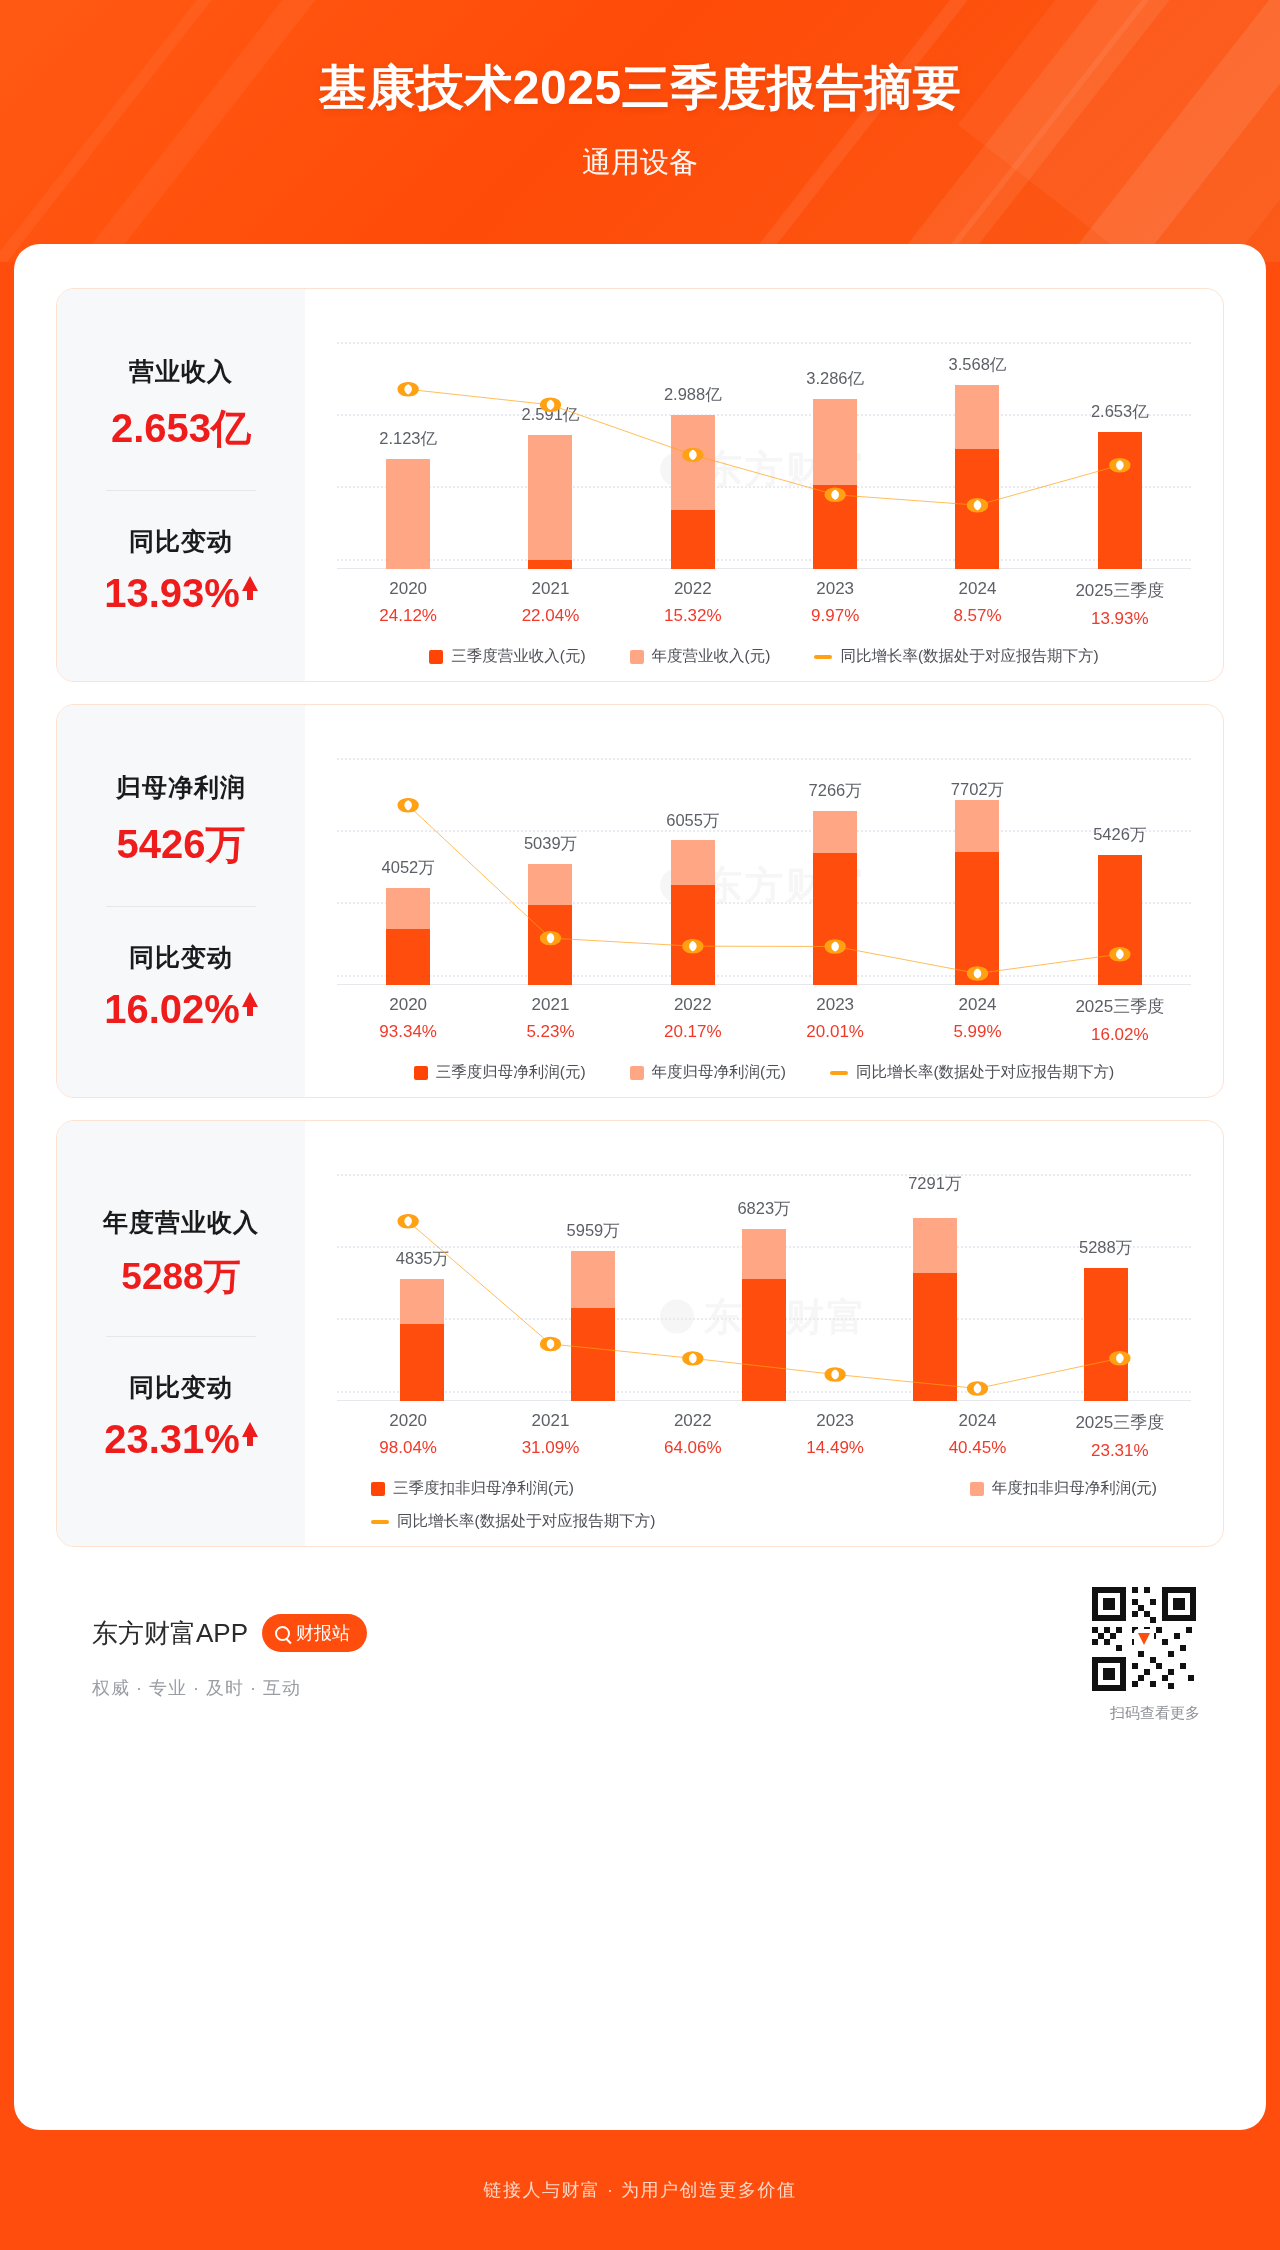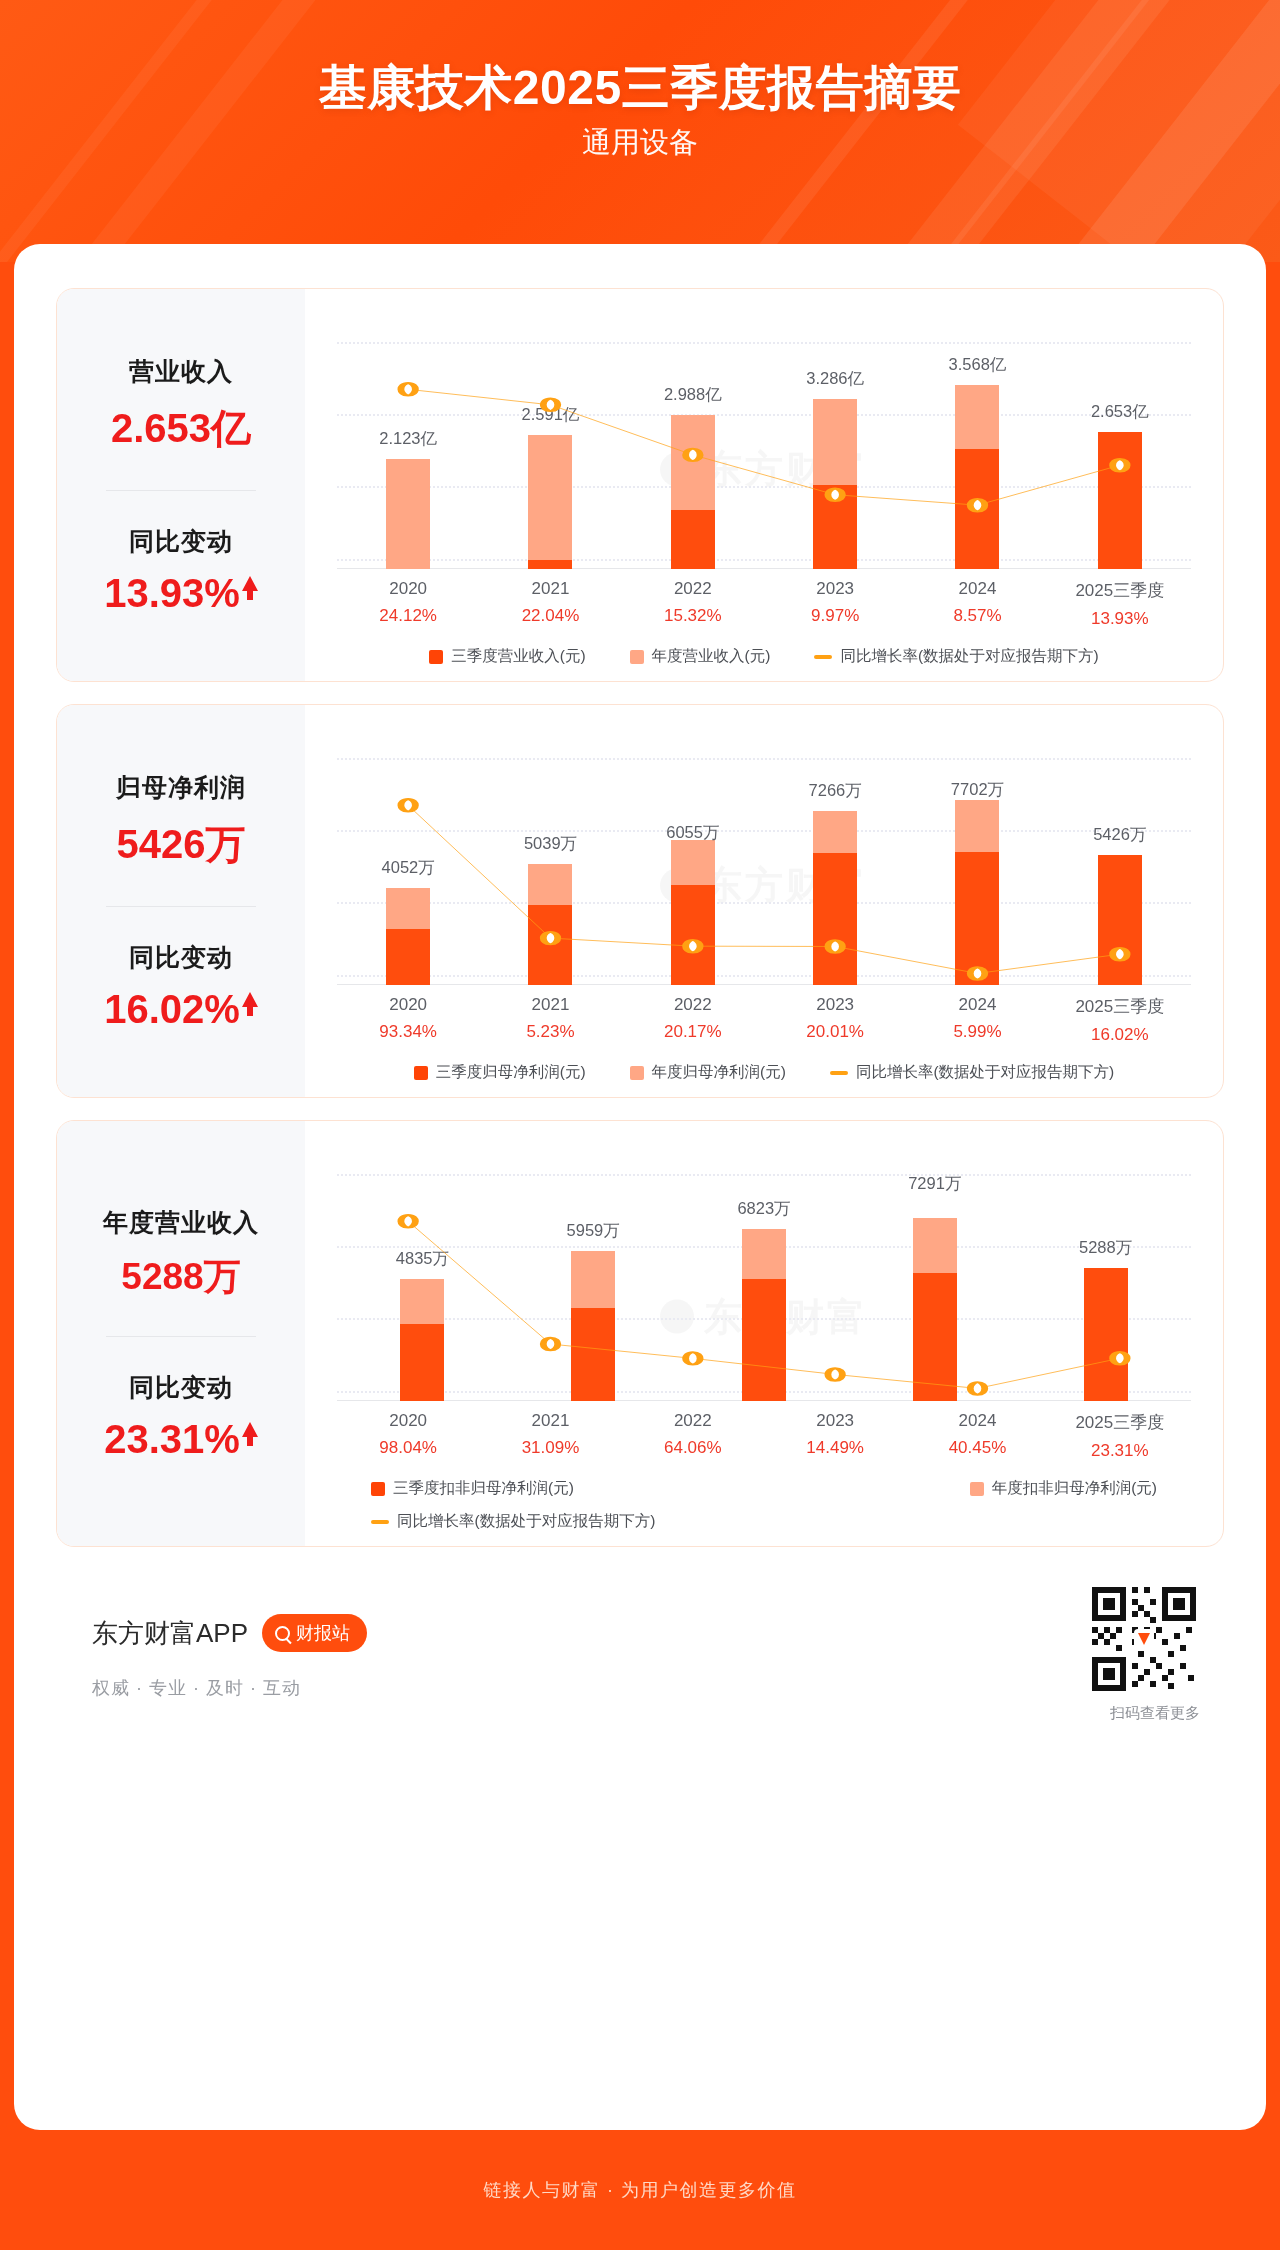--- a/index.html
+++ b/index.html
@@ -24,21 +24,21 @@
   .s3{width:60px;height:900px;left:1160px;top:-300px;background:rgba(255,255,255,.09);}
   .s4{width:14px;height:700px;left:905px;top:-290px;}
   .s5{width:300px;height:500px;left:1080px;top:-230px;background:rgba(255,255,255,.05);}
   .s6{width:26px;height:700px;left:200px;top:-240px;background:rgba(255,255,255,.05);}
   .s7{width:12px;height:600px;left:120px;top:-200px;background:rgba(255,255,255,.05);}
   .hdr-inner{position:relative;z-index:3;text-align:center;padding-top:62px;}
   .hdr-title{
     color:#fff;font-size:48px;font-weight:bold;letter-spacing:.5px;line-height:1.1;
     text-shadow:0 2px 6px rgba(160,40,0,.22);
   }
-  .hdr-sub{color:#fff;font-size:29px;margin-top:8px;font-weight:normal;opacity:.97;}
+  .hdr-sub{color:#fff;font-size:29px;margin-top:28px;font-weight:normal;opacity:.97;}
 
   
   .sheet{
     position:absolute;left:14px;top:244px;width:1252px;height:1886px;
     background:#fff;border-radius:26px;
   }
 
   
   .card{
     position:relative;margin:0 42px 22px 42px;
@@ -309,21 +309,21 @@
                 </div>
               </div>
               <div class="col">
                 <div class="vlabel" style="bottom:129.936px">5039万</div>
                 <div class="bar" style="height:120.936px">
                   <div class="bar-top" style="height:41.256px"></div>
                   <div class="bar-bot" style="height:79.68px"></div>
                 </div>
               </div>
               <div class="col">
-                <div class="vlabel" style="bottom:141px">6055万</div>
+                <div class="vlabel" style="bottom:153px">6055万</div>
                 <div class="bar" style="height:145.32px">
                   <div class="bar-top" style="height:45px"></div>
                   <div class="bar-bot" style="height:100.32px"></div>
                 </div>
               </div>
               <div class="col">
                 <div class="vlabel" style="bottom:183.38400000000001px">7266万</div>
                 <div class="bar" style="height:174.38400000000001px">
                   <div class="bar-top" style="height:41.904000000000025px"></div>
                   <div class="bar-bot" style="height:132.48px"></div>

